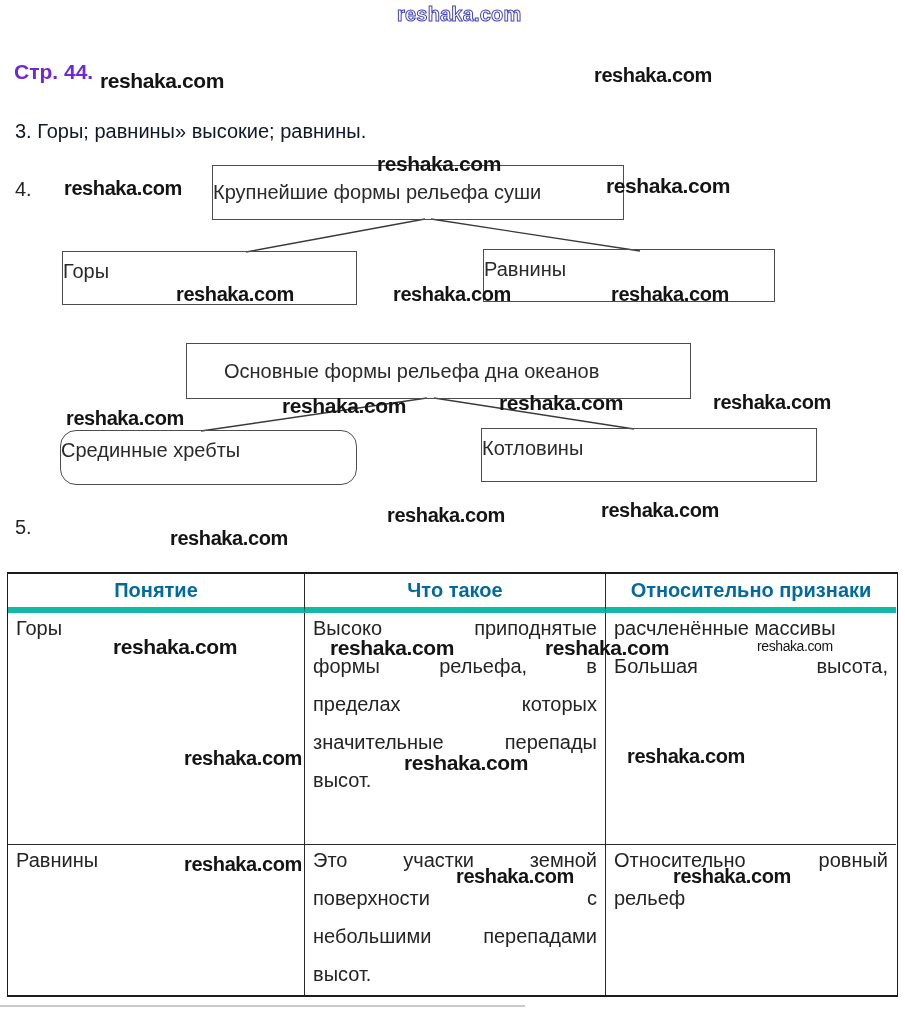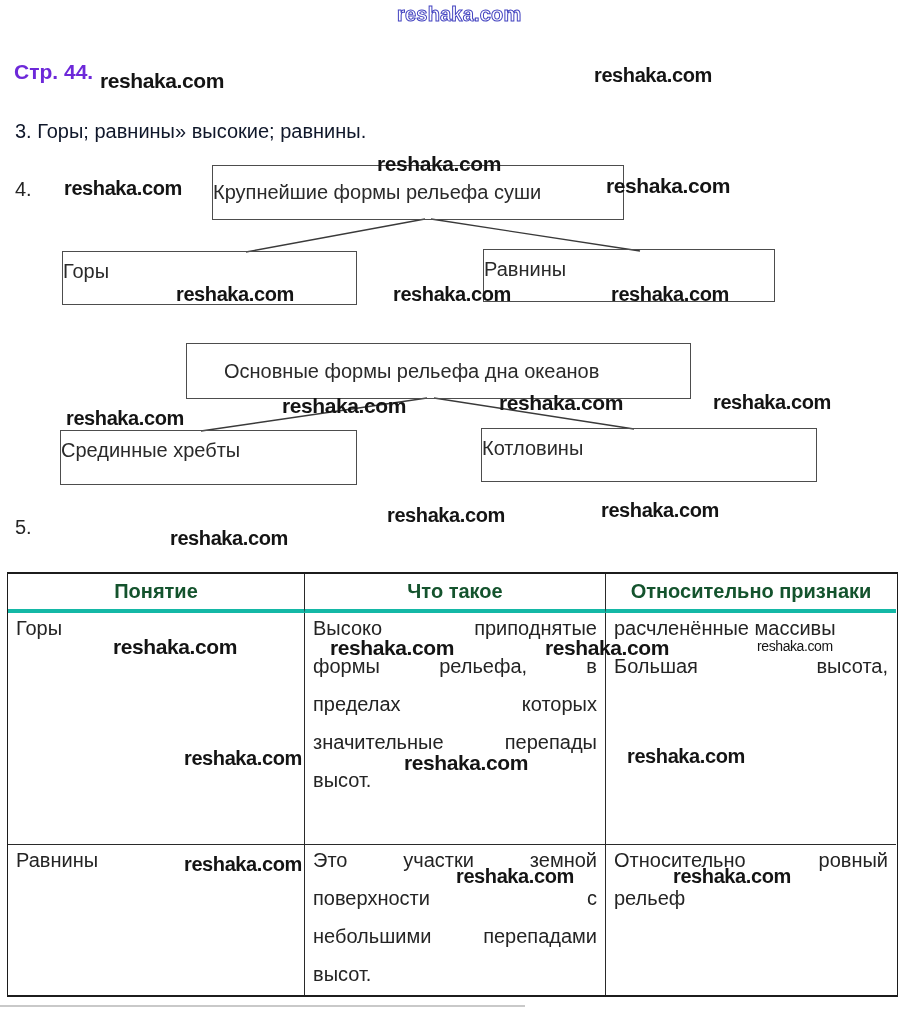--- a/index.html
+++ b/index.html
@@ -25,23 +25,23 @@
   .fbox.topalign{align-items:flex-start;padding-top:8px;box-sizing:border-box;}
   svg.lines{position:absolute;left:0;top:0;}
   .dtable{
     position:absolute;left:7px;top:572px;width:891px;height:425px;
     border:1px solid #1c1c1c;border-top-width:2px;border-bottom-width:2px;
     box-sizing:border-box;display:grid;
     grid-template-columns:297px 301px 290px;
     grid-template-rows:39px 232px 150px;
   }
   .hcell{
-    border-right:1px solid #2a2a2a;border-bottom:4px solid #14b8a6;
+    border-right:1px solid #2a2a2a;border-bottom:6px solid #14b8a6;
     display:flex;align-items:center;justify-content:center;
-    font-weight:bold;font-size:20px;color:#14532d;
+    font-weight:bold;font-size:20px;color:#0369a1;
   }
   .ccell{
     border-right:1px solid #2a2a2a;border-bottom:1px solid #2a2a2a;
     padding:3px 8px 0 8px;box-sizing:border-box;overflow:hidden;
     font-size:20px;color:#242424;
   }
   .lastcol{border-right:none;}
   .lastrow{border-bottom:none;}
   .cl{height:38px;line-height:25px;}
   .jl{text-align:justify;text-align-last:justify;}
@@ -71,21 +71,21 @@
   <div class="fbox topalign" style="left:62px;top:251px;width:295px;height:54px;">
     <span>Горы</span>
   </div>
   <div class="fbox topalign" style="left:483px;top:249px;width:292px;height:53px;">
     <span>Равнины</span>
   </div>
 
   <div class="fbox mid" style="left:186px;top:343px;width:466px;height:54px;padding-left:37px;">
     <span>Основные формы рельефа дна океанов</span>
   </div>
-  <div class="fbox topalign" style="left:60px;top:430px;width:297px;height:55px;">
+  <div class="fbox topalign" style="left:60px;top:430px;width:297px;height:55px;border-radius:16px;">
     <span>Срединные хребты</span>
   </div>
   <div class="fbox topalign" style="left:481px;top:428px;width:336px;height:54px;">
     <span>Котловины</span>
   </div>
 
   <div class="dtable">
     <div class="hcell">Понятие</div>
     <div class="hcell">Что такое</div>
     <div class="hcell lastcol">Относительно признаки</div>

